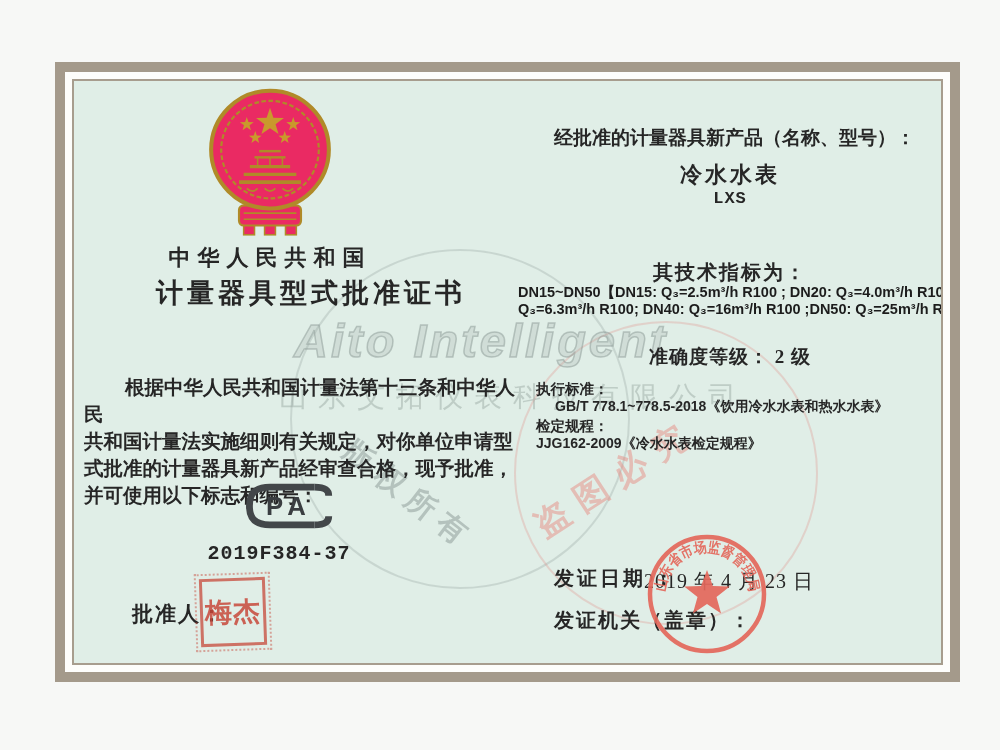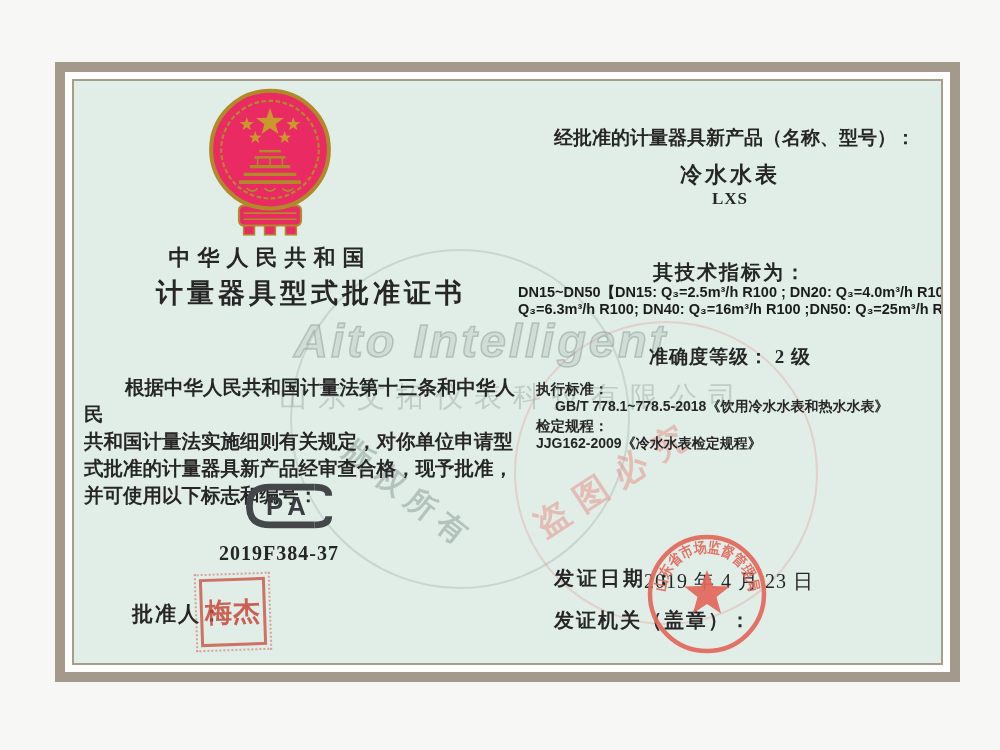--- a/index.html
+++ b/index.html
@@ -39,21 +39,21 @@
   .abs{position:absolute;z-index:2;white-space:nowrap;}
   .country{left:0;top:162px;width:392px;text-align:center;font-size:22px;font-weight:700;letter-spacing:7px;}
   .cert-title{left:0;top:194px;width:392px;text-align:right;font-size:27px;font-weight:700;letter-spacing:4px;}
   .company-row{left:26px;top:256px;font-size:21px;font-weight:700;}
   .company-name{border-bottom:2px solid #2a2a2a;padding-right:66px;padding-bottom:2px;display:inline-block;}
   .body-par{left:10px;top:293px;width:442px;font-size:19.5px;line-height:27px;font-weight:700;white-space:normal;}
   .body-par span{display:block;}
   .body-par .indent{text-indent:2.1em;}
   .cpa{left:164px;top:401px;}
   .cert-no{left:120px;top:461px;width:170px;text-align:center;font-size:20px;font-weight:600;letter-spacing:1px;}
-  .cert-no,.model{font-family:Liberation Serif, serif;}
+  .cert-no,.model{font-family:Liberation Mono, monospace;}
   .approver-label{left:58px;top:519px;font-size:21px;font-weight:700;letter-spacing:2px;}
   .approver-seal{
     left:126px;top:497px;width:60px;height:62px;border:3px solid rgba(199,72,58,.75);
     outline:2px dotted rgba(199,72,58,.45);outline-offset:3px;
     display:flex;align-items:center;justify-content:center;
     font-size:27px;font-weight:700;color:rgba(199,72,58,.85);letter-spacing:1px;
     transform:rotate(-2deg);z-index:3;
   }
   .r-heading{left:480px;top:44px;font-size:19px;font-weight:700;}
   .r-center{left:482px;width:348px;text-align:center;}

